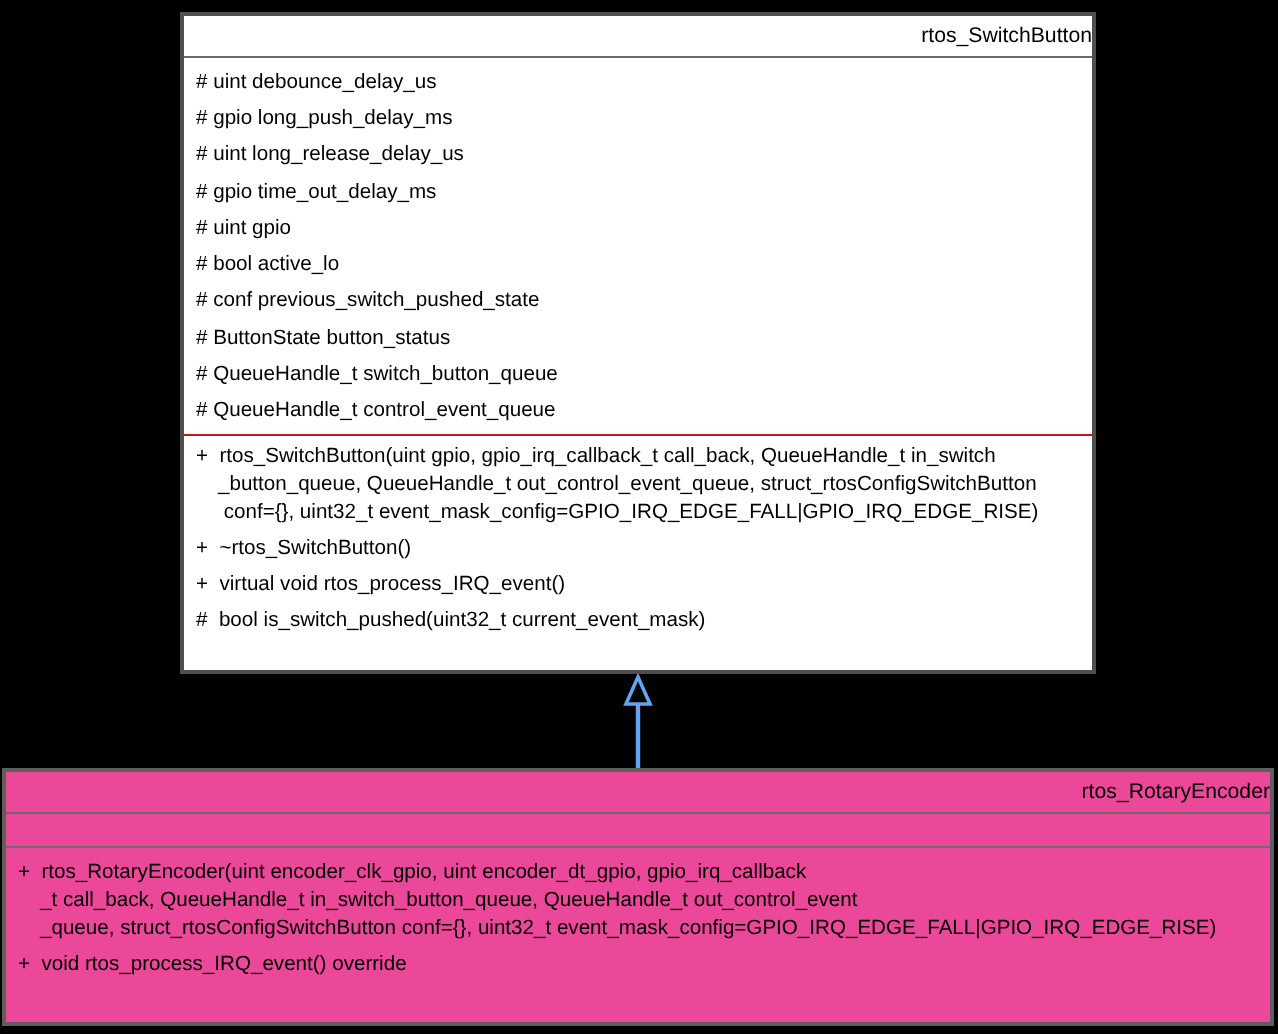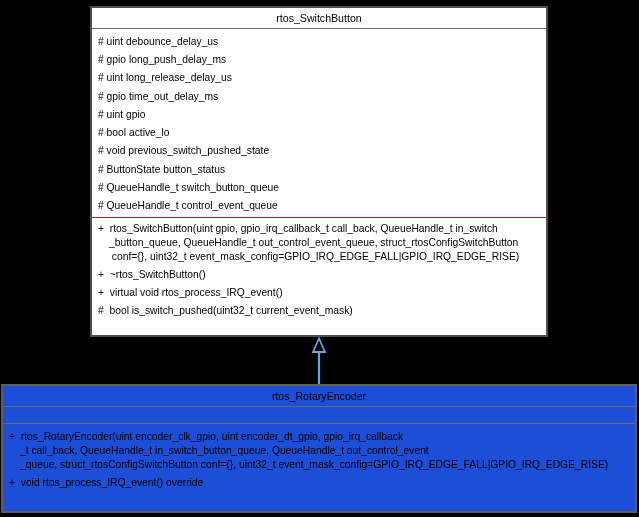--- a/index.html
+++ b/index.html
@@ -26,27 +26,27 @@
     width: 458px;
     height: 331px;
     background: #ffffff;
     border: 2px solid #4f4f4f;
   }
   .box-derived {
     left: 1px;
     top: 384px;
     width: 636px;
     height: 129px;
-    background: #1d4ed8;
+    background: #ec4899;
     border: 2px solid #5e5e5e;
   }
   .class-title {
     height: 20px;
     line-height: 20px;
-    text-align: center;
+    text-align: right;
     font-size: 10.6px;
     border-bottom: 1px solid #6a6a6a;
     white-space: nowrap;
   }
   .attrs {
     padding: 3px 17px 2px 6px;
   }
   .attr {
     height: 18.3px;
     display: flex;
@@ -85,21 +85,21 @@
 
 <div class="class-box box-base">
   <div class="class-title">rtos_SwitchButton</div>
   <div class="attrs">
       <div class="attr">#  uint debounce_delay_us</div>
       <div class="attr">#  gpio long_push_delay_ms</div>
       <div class="attr">#  uint long_release_delay_us</div>
       <div class="attr">#  gpio time_out_delay_ms</div>
       <div class="attr">#  uint gpio</div>
       <div class="attr">#  bool active_lo</div>
-      <div class="attr">#  void previous_switch_pushed_state</div>
+      <div class="attr">#  conf previous_switch_pushed_state</div>
       <div class="attr">#  ButtonState button_status</div>
       <div class="attr">#  QueueHandle_t switch_button_queue</div>
       <div class="attr">#  QueueHandle_t control_event_queue</div>
     </div>
   <div class="methods">
       <div class="method">+  rtos_SwitchButton(uint gpio, gpio_irq_callback_t call_back, QueueHandle_t in_switch
 _button_queue, QueueHandle_t out_control_event_queue, struct_rtosConfigSwitchButton
  conf={}, uint32_t event_mask_config=GPIO_IRQ_EDGE_FALL|GPIO_IRQ_EDGE_RISE)</div>
       <div class="method">+  ~rtos_SwitchButton()</div>
       <div class="method">+  virtual void rtos_process_IRQ_event()</div>

